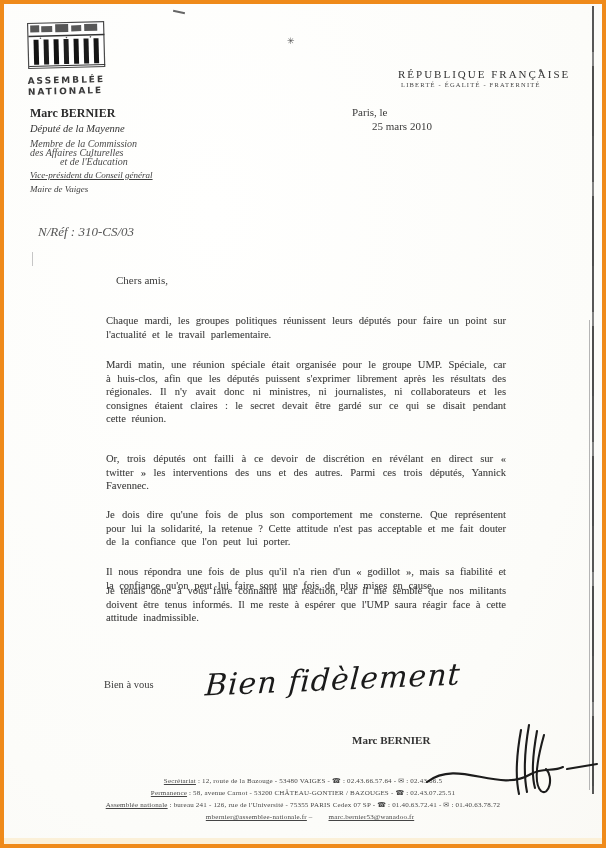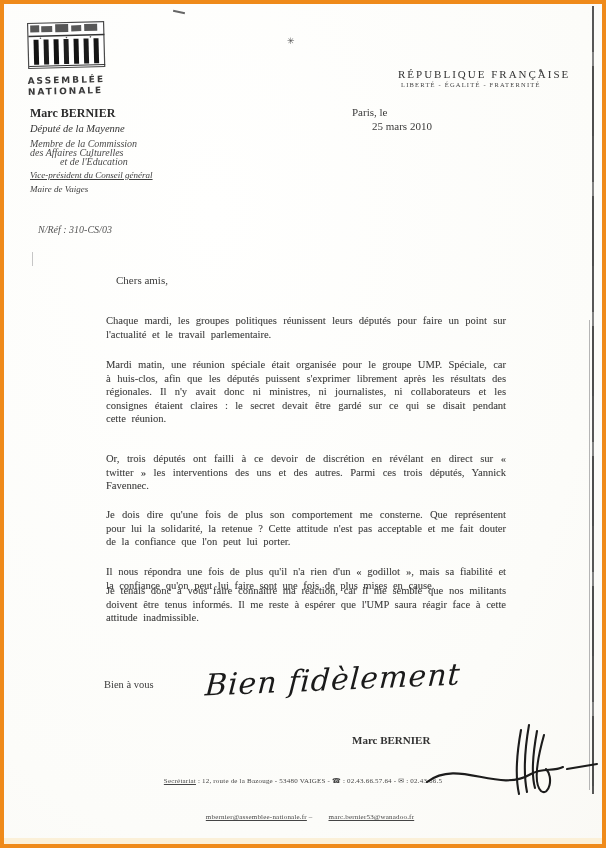--- a/index.html
+++ b/index.html
@@ -13,21 +13,21 @@
   .abs{position:absolute;}
   
   .logo-wrap{left:27px;top:21px;transform:rotate(-1.5deg);}
   .logo-caption{font-family:"DejaVu Sans","Liberation Sans",sans-serif;font-weight:600;
     font-size:9px;letter-spacing:2px;color:#3a3a3a;line-height:10.5px;}
   .sender-name{left:30px;top:106px;font-size:12px;font-weight:bold;color:#2c2c2c;}
   .sender-title{left:30px;top:123px;font-size:10.5px;font-style:italic;color:#333;}
   .sender-role-sm{font-size:10px;font-style:italic;color:#4a4a4a;line-height:8.5px;}
   .sender-role-md{font-size:9px;font-style:italic;color:#3d3d3d;}
   .underlined{text-decoration:underline;}
-  .reference{left:38px;top:224px;font-size:10px;font-style:italic;color:#555;}
+  .reference{left:38px;top:224px;font-size:13px;font-style:italic;color:#555;}
   .republic1{left:398px;top:68px;font-size:11px;letter-spacing:2px;color:#333;
     font-family:"Liberation Serif",serif;}
   .republic2{left:401px;top:81px;font-size:6.5px;letter-spacing:1.2px;color:#444;}
   .place{left:352px;top:106px;font-size:11px;color:#3a3a3a;}
   .date{left:372px;top:120px;font-size:11px;color:#3a3a3a;}
   
   .salutation{left:116px;top:274px;font-size:11px;}
   .para{left:106px;width:400px;font-size:10.5px;line-height:13.5px;text-align:justify;
     word-spacing:3px;color:#3e3e3e;text-shadow:0.3px 0.3px 0.4px rgba(40,40,40,0.25);}
   .p1{top:314px;} .p2{top:358px;} .p3{top:452px;} .p4{top:508px;} .p5{top:565px;} .p6{top:584px;}
@@ -126,20 +126,22 @@
         <path d="M142,49 L172,44"></path>
         <path d="M96,10 C92,32 90,56 94,74"></path>
         <path d="M104,5 C100,28 98,52 102,72"></path>
         <path d="M112,11 C108,33 106,54 110,68"></path>
         <path d="M119,15 C112,40 108,63 116,71 C124,77 129,57 121,49"></path>
       </g>
     </svg>
   </div>
 
   <div class="abs footer-line f1"><span class="lbl">Secrétariat</span><span> : 12, route de la Bazouge - 53480 VAIGES - ☎ : 02.43.66.57.64 - ✉ : 02.43.66.5</span></div>
+  <div class="abs footer-line f2"><span class="lbl">Permanence</span><span> : 58, avenue Carnot - 53200 CHÂTEAU-GONTIER / BAZOUGES - ☎ : 02.43.07.25.51</span></div>
+  <div class="abs footer-line f3"><span class="lbl">Assemblée nationale</span><span> : bureau 241 - 126, rue de l'Université - 75355 PARIS Cedex 07 SP - ☎ : 01.40.63.72.41 - ✉ : 01.40.63.78.72</span></div>
   <div class="abs footer-line f4">
     <span class="email">mbernier@assemblee-nationale.fr</span>
     <span>–</span>
     <span class="email">marc.bernier53@wanadoo.fr</span>
   </div>
 
   <div class="bottom-cream"></div>
   <div class="frame"></div>
 </div>
 

